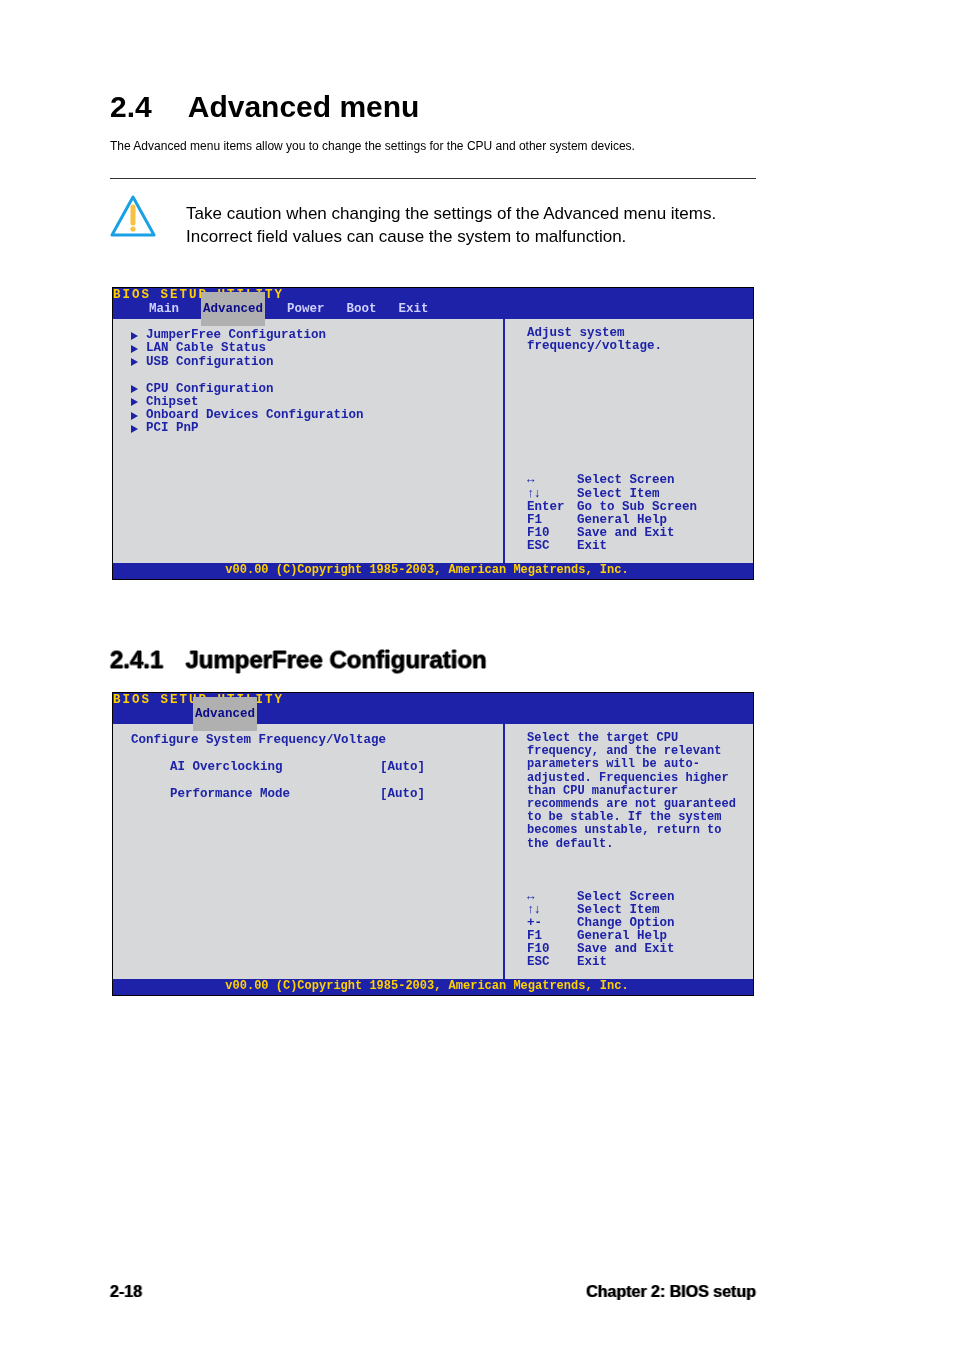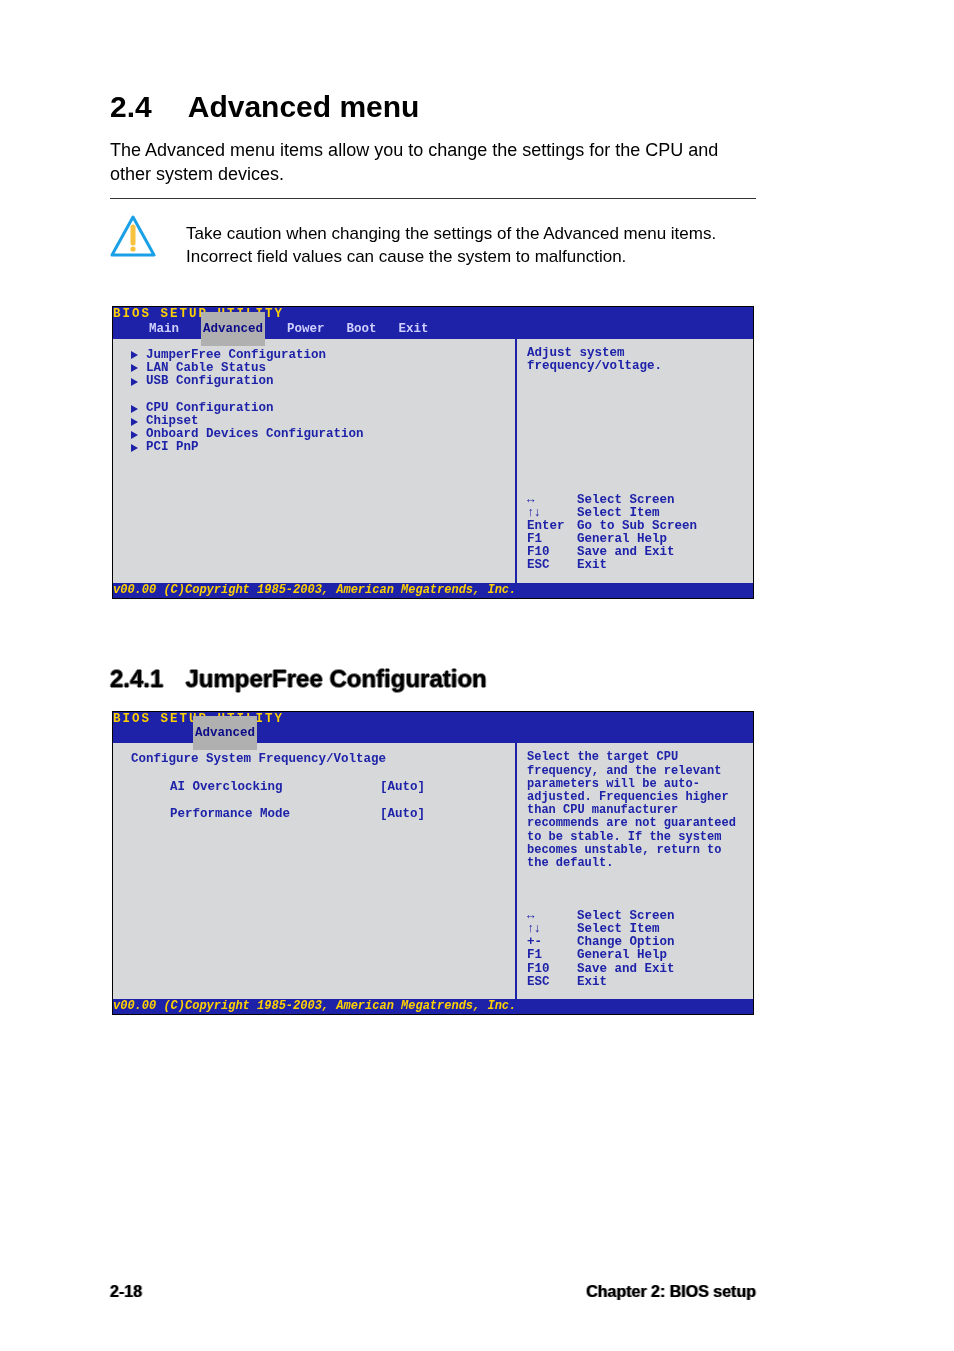--- a/index.html
+++ b/index.html
@@ -18,23 +18,23 @@
     display: flex;
     flex-direction: column;
   }
   h1.section-title {
     font-size: 30px;
     font-weight: 700;
     margin: 10px 0 14px 0;
   }
   h1.section-title .num { margin-right: 36px; }
   p.body {
-    font-size: 18px;
+    font-size: 12px;
     line-height: 1.35;
-    margin: 0 0 7px 0;
+    margin: 0 0 20px 0;
   }
   hr.thin { border: none; border-top: 1px solid #333; margin: 4px 0 10px 0; }
   .callout {
     display: flex;
     align-items: flex-start;
     gap: 22px;
     margin: 6px 0 30px 0;
   }
   .callout .icon-wrap { flex: 0 0 46px; }
   .callout p { font-size: 17px; line-height: 1.35; margin: 8px; }
@@ -72,46 +72,45 @@
     font-weight: 700;
     border-top: 1px solid #1d22a8;
   }
   .bios .left {
     flex: 1 1 auto;
     padding: 10px 10px 28px 18px;
   }
   .bios .right {
     flex: 0 0 218px;
     border-left: 2px solid #1d22a8;
-    padding: 8px 8px 10px 10px;
+    padding: 8px 8px 10px 22px;
     font-weight: 700;
     display: flex;
     flex-direction: column;
     justify-content: space-between;
   }
   .bios .left .mi { display:flex; align-items:center; gap:8px; }
   .bios .left .mi .tri {
     width:0; height:0; border-top:4px solid transparent; border-bottom:4px solid transparent;
     border-left:7px solid #1d22a8; flex:0 0 auto;
   }
   .bios .left .gap { height: 14px; }
   .bios .right .help-top { white-space: pre-line; }
   .bios .right .keys { font-weight: 700; }
   .bios .right .keys .krow { display:flex; }
   .bios .right .keys .k { width: 50px; color:#1d22a8; }
   .bios .right .keys .d { color:#1d22a8; }
   .bios .right .keys .sym { letter-spacing: -1px; }
   .bios .footer {
     background: #1d22a8;
-    text-align: left;
+    text-align: center;
     color: #ffd100;
     font-weight: 700;
     padding: 1px 12px 2px 0;
     font-size: 12px;
-    font-style: italic;
   }
   .bios.small .left { padding-bottom: 28px; }
   .bios .left .hdr { margin-bottom: 14px; }
   .bios .left .opt { display:flex;margin-left:39px; }
   .bios .left .opt .lbl { width: 210px; }
   .bios .left .opt .val { }
   h2.subsection {
     font-size: 24px;
     font-weight: 700;
     margin: 26px 0 18px 0;

